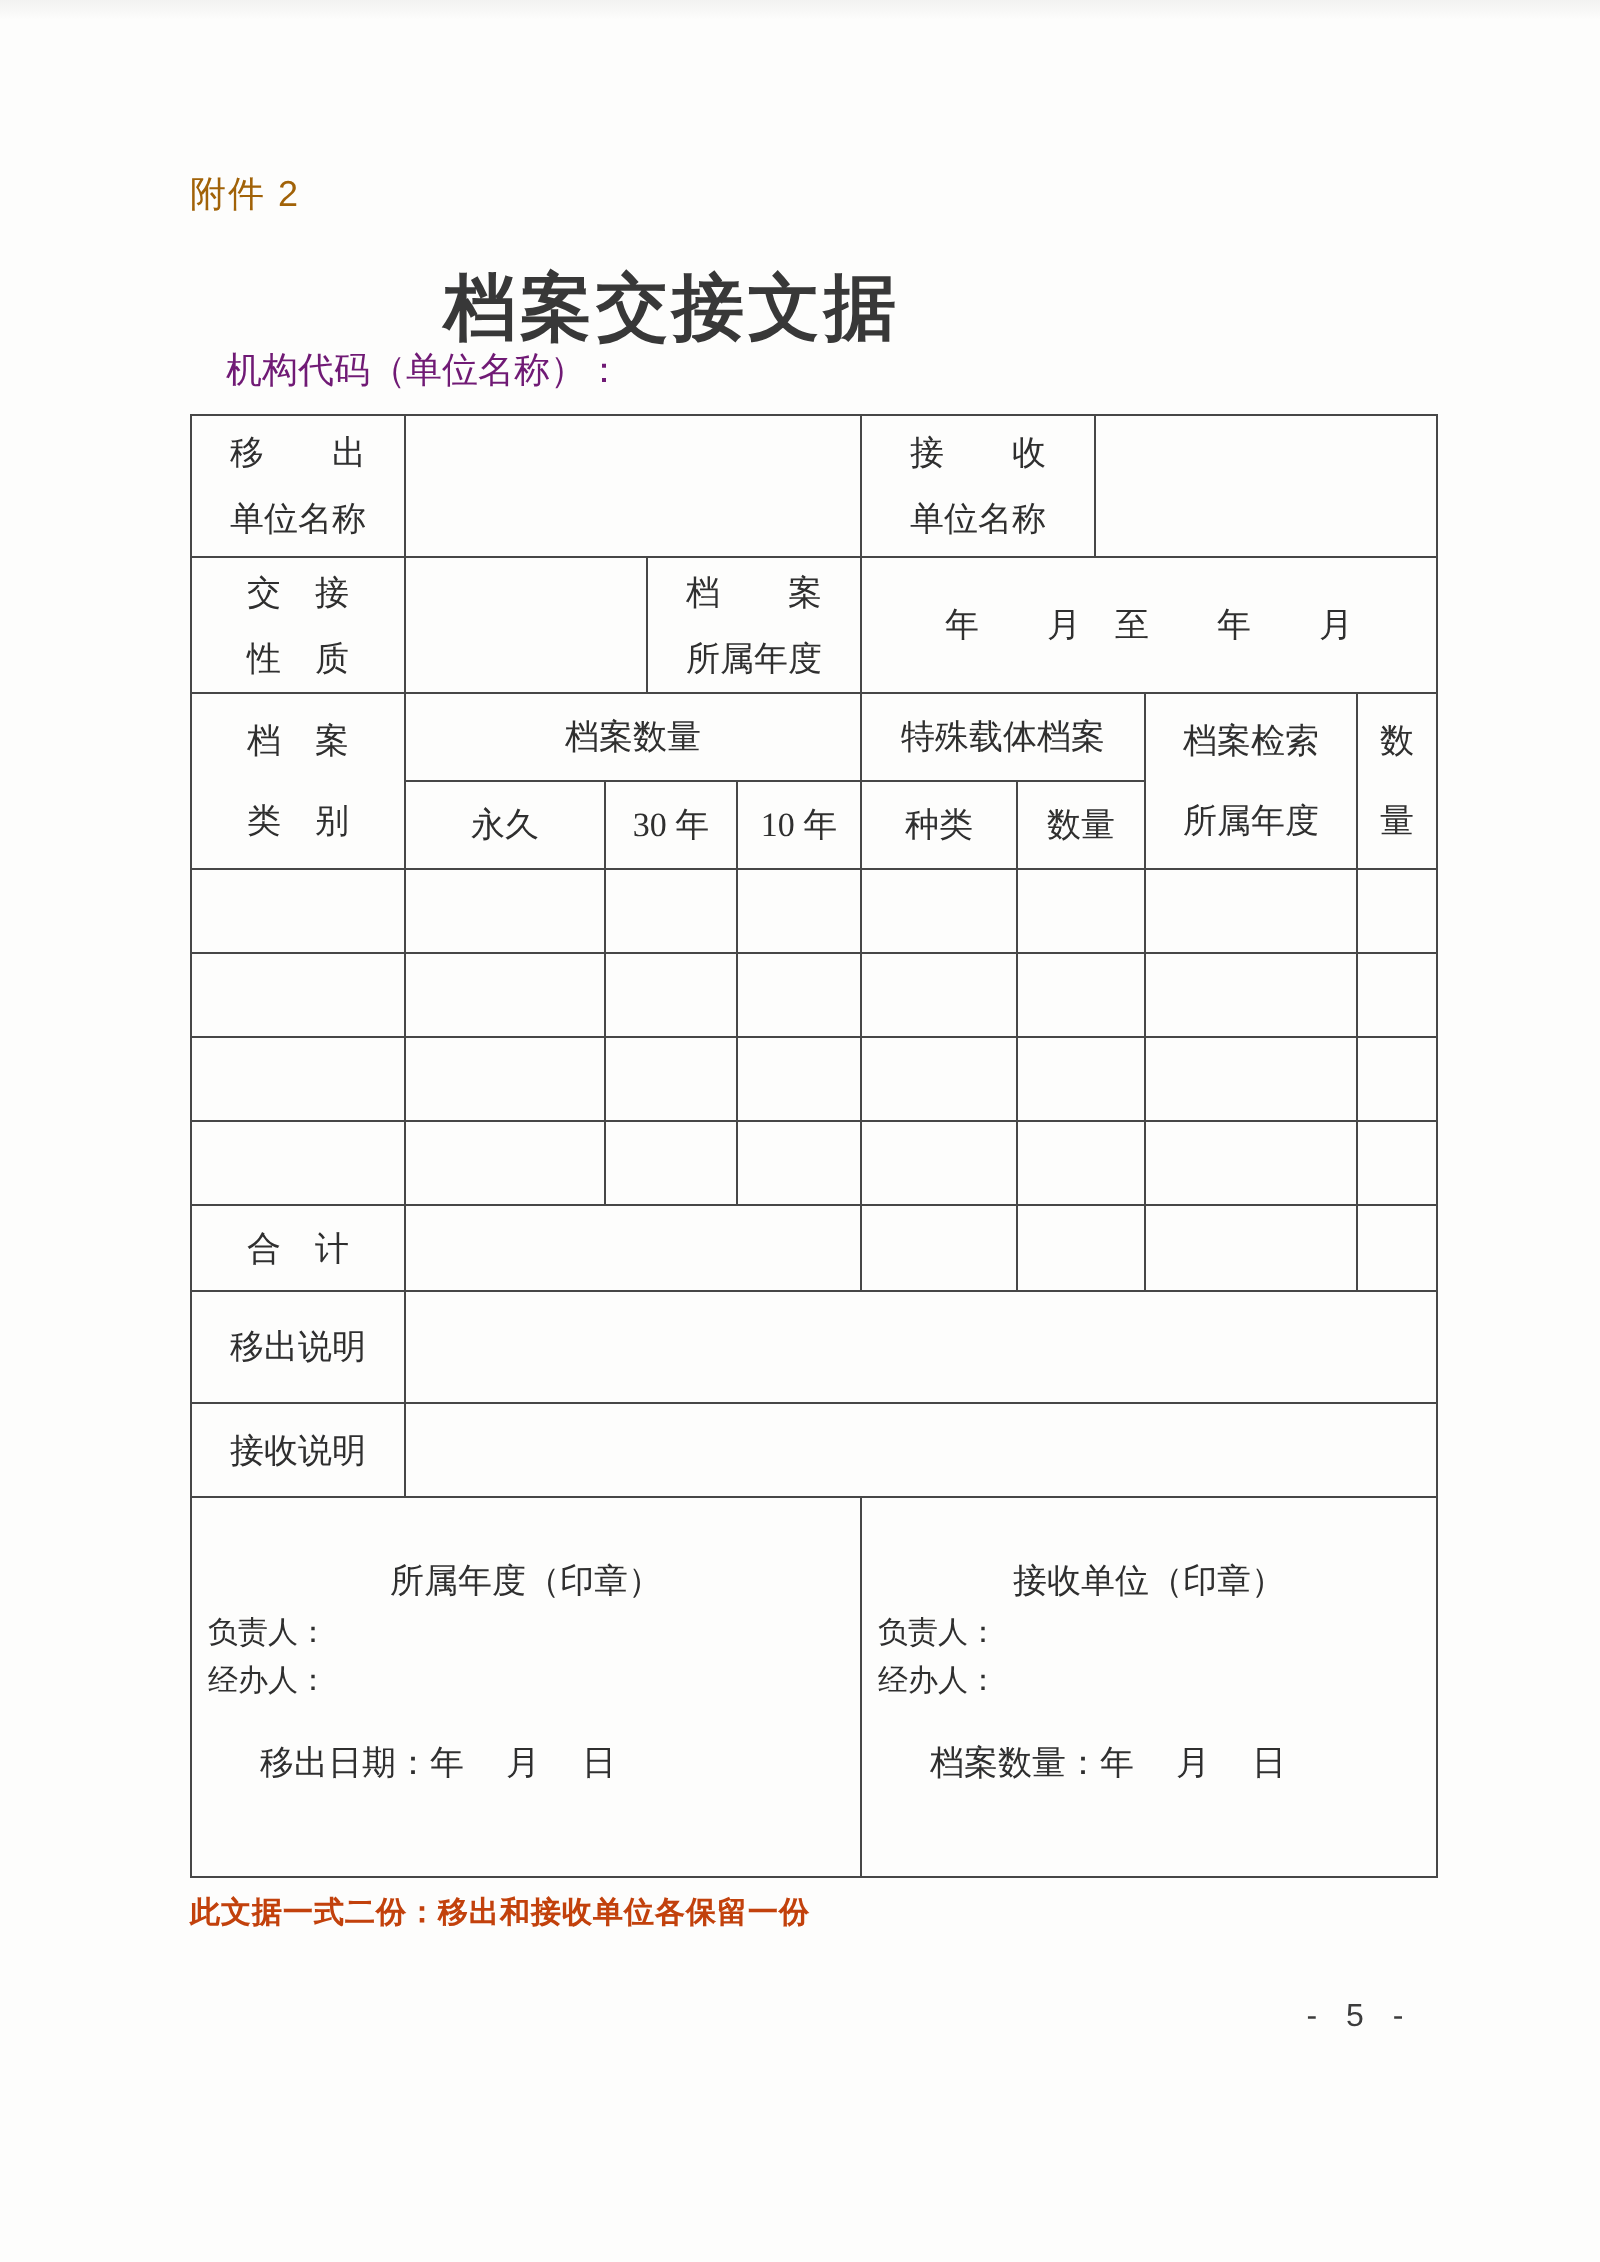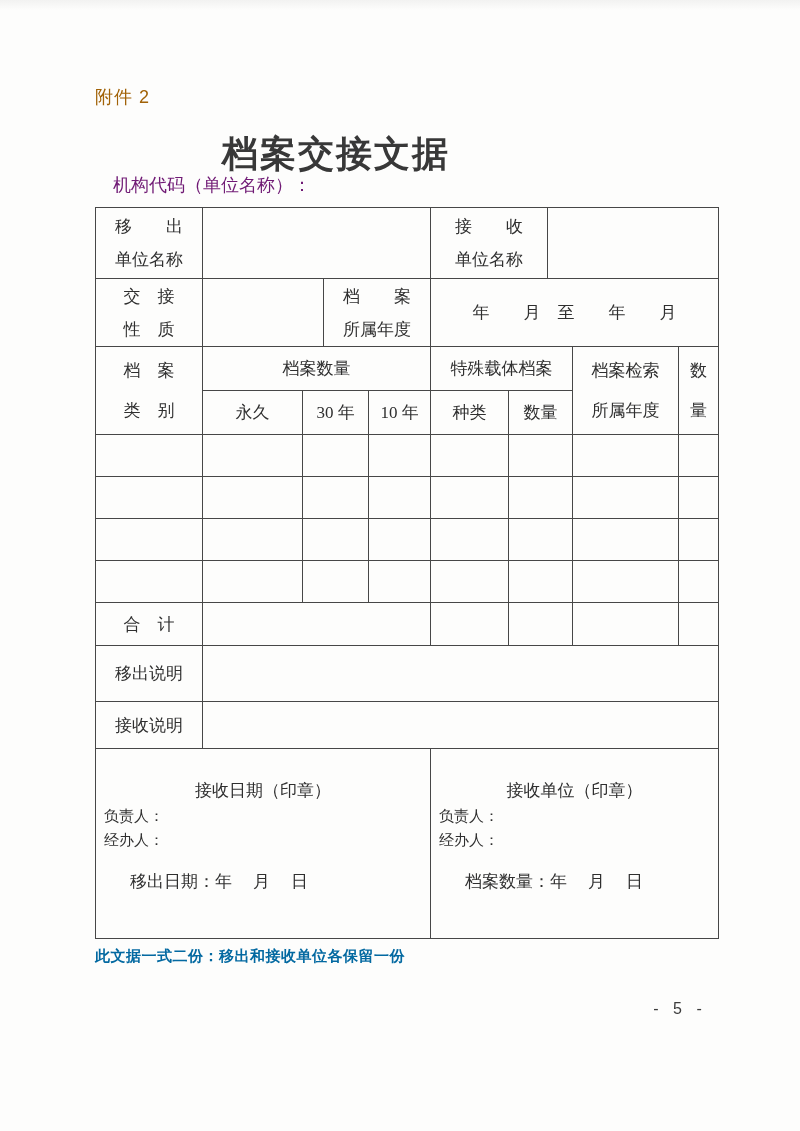--- a/index.html
+++ b/index.html
@@ -53,21 +53,21 @@
   tr.r-note-out td { height: 55px; }
   tr.r-note-in td { height: 46px; text-align: center; }
   tr.r-sign td { height: 189px; vertical-align: top; text-align: left; }
   td.value-left { text-align: left; padding-left: 8px; }
   .sig-title { text-align: center; margin-top: 30px; font-size: 17px; }
   .sig-row { margin-top: 5px; padding-left: 8px; font-size: 15px; }
   .sig-date { margin-top: 20px; padding-left: 34px; font-size: 17px; display: flex; align-items: flex-end; }
   .sig-date .units { letter-spacing: 2px; }
   .footnote {
     position: absolute; left: 95px; top: 947px;
-    font-size: 15px; font-weight: 600; color: #0369a1;
+    font-size: 15px; font-weight: 600; color: #c2410c;
     letter-spacing: 0.5px;
   }
   .page-number {
     position: absolute; left: 640px; top: 1000px; width: 80px;
     text-align: center; font-size: 16px; color: #3c3c3c;
     letter-spacing: 5px;
     font-family: "Liberation Sans", "DejaVu Sans", sans-serif;
   }
 </style>
 </head>
@@ -205,21 +205,21 @@
       <td colspan="9" class="value-left"></td>
     </tr>
 
     <tr class="r-note-in">
       <td>接收说明</td>
       <td colspan="9" class="value-left"></td>
     </tr>
 
     <tr class="r-sign">
       <td colspan="5">
-        <div class="sig-title">接收日期（印章）</div>
+        <div class="sig-title">所属年度（印章）</div>
         <div class="sig-row">负责人：</div>
         <div class="sig-row">经办人：</div>
         <div class="sig-date">
           <span>移出日期：</span>
           <span class="units">年　月　日</span>
         </div>
       </td>
       <td colspan="5">
         <div class="sig-title">接收单位（印章）</div>
         <div class="sig-row">负责人：</div>

